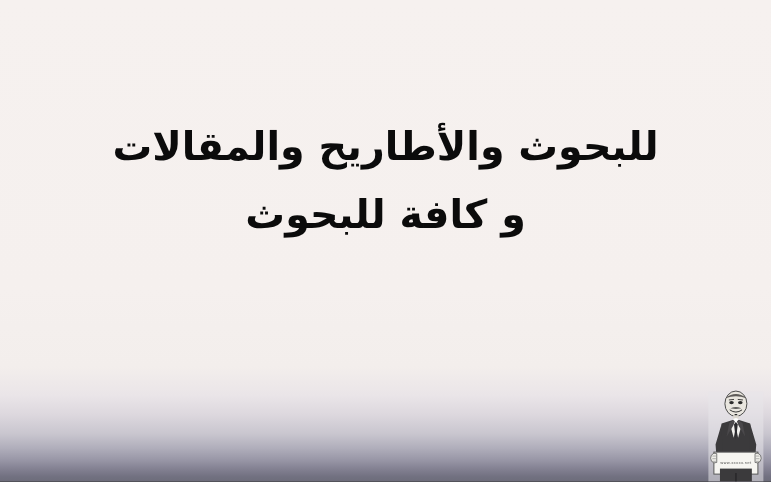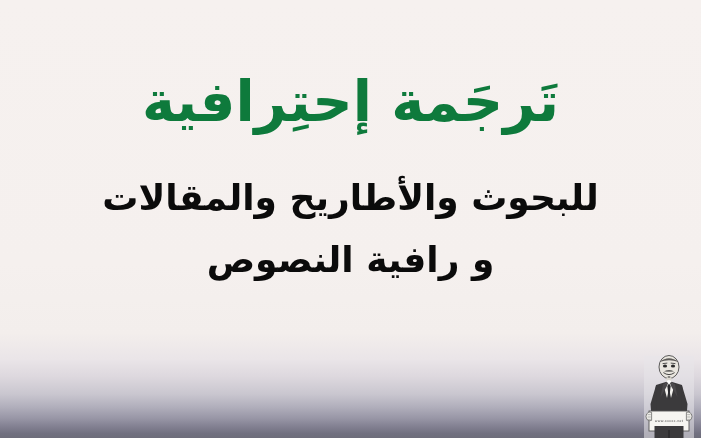--- a/index.html
+++ b/index.html
@@ -98,25 +98,24 @@
     pointer-events: none;
   }
 </style>
 </head>
 <body>
 
 <div id="slide">
 
   <div class="text-block">
 
-    <div class="headline">تَرجَمة إحتِرافية</div>
 
     <div class="subline subline-1">للبحوث والأطاريح والمقالات</div>
 
-    <div class="subline subline-2">و رافية النصوص</div>
+    <div class="subline subline-2">و كافة للبحوث</div>
 
   </div>
 
   <div class="figure-wrap">
     <svg viewBox="0 0 62 84" xmlns="http://www.w3.org/2000/svg">
 
       <rect x="6" y="2" width="50" height="82" fill="#e8e6ea" opacity="0.55"></rect>
 
       <ellipse cx="31" cy="13" rx="10" ry="11.5" fill="#e9e6df" stroke="#4a4a4a" stroke-width="0.9"></ellipse>
 

